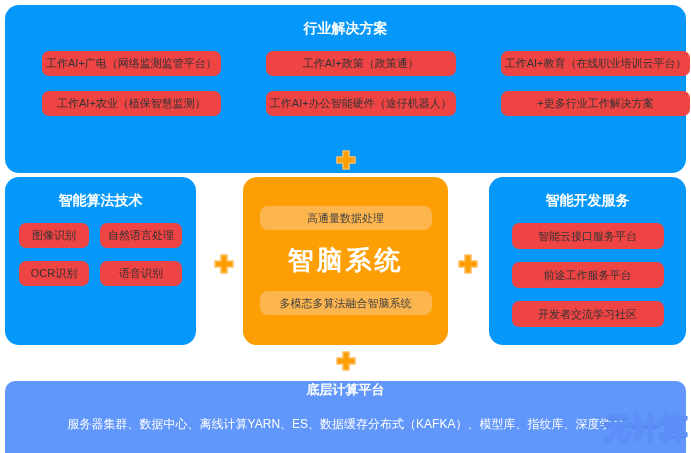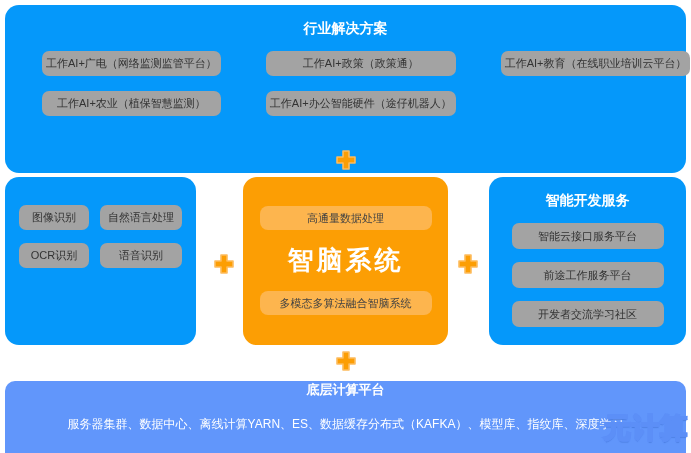--- a/index.html
+++ b/index.html
@@ -14,21 +14,21 @@
 
   .box-title { color:#ffffff; font-weight:bold; font-size:14px; text-align:center; }
 
   
   .top-section { left:5px; top:5px; width:681px; height:168px; padding-top:15px; }
   .top-grid {
     display:grid; grid-template-columns:repeat(3,1fr);
     column-gap:45px; row-gap:15px; padding:13px 37px 0 37px;
   }
   .pill-btn {
-    background:#a3a3a3; color:#333333; font-size:11px; line-height:1;
+    background:#ef4444; color:#333333; font-size:11px; line-height:1;
     height:25px; border:none; border-radius:7px; cursor:pointer;
     display:flex; align-items:center; justify-content:center;
     white-space:nowrap; padding:0 4px; font-family:inherit;
   }
 
   
   .left-box  { left:5px;   top:177px; width:191px; height:168px; padding-top:15px; }
   .algo-grid { display:flex; flex-wrap:wrap; justify-content:center; gap:13px 11px; padding:13px 12px 0 12px; }
   .algo-grid .pill-btn:nth-child(1){ width:70px; }
   .algo-grid .pill-btn:nth-child(2){ width:82px; }
@@ -82,20 +82,21 @@
 <div class="canvas">
 
   <div class="box blue-box top-section">
     <div class="box-title">行业解决方案</div>
     <div class="top-grid">
       <button class="pill-btn">工作AI+广电（网络监测监管平台）</button>
       <button class="pill-btn">工作AI+政策（政策通）</button>
       <button class="pill-btn">工作AI+教育（在线职业培训云平台）</button>
       <button class="pill-btn">工作AI+农业（植保智慧监测）</button>
       <button class="pill-btn">工作AI+办公智能硬件（途仔机器人）</button>
+      <button class="pill-btn">+更多行业工作解决方案</button>
     </div>
   </div>
 
   <span class="plus plus-top">
     <svg width="24" height="24" viewBox="0 0 24 24">
         <path d="M9 3 H15 V9 H21 V15 H15 V21 H9 V15 H3 V9 H9 Z" fill="#FC9E04" stroke="#FDBC5E" stroke-width="1.6" stroke-linejoin="round"></path>
       </svg>
   </span>
   <span class="plus plus-left">
     <svg width="24" height="24" viewBox="0 0 24 24">
@@ -107,20 +108,21 @@
         <path d="M9 3 H15 V9 H21 V15 H15 V21 H9 V15 H3 V9 H9 Z" fill="#FC9E04" stroke="#FDBC5E" stroke-width="1.6" stroke-linejoin="round"></path>
       </svg>
   </span>
   <span class="plus plus-bottom">
     <svg width="24" height="24" viewBox="0 0 24 24">
         <path d="M9 3 H15 V9 H21 V15 H15 V21 H9 V15 H3 V9 H9 Z" fill="#FC9E04" stroke="#FDBC5E" stroke-width="1.6" stroke-linejoin="round"></path>
       </svg>
   </span>
 
   <div class="box blue-box left-box">
+    <div class="box-title">智能算法技术</div>
     <div class="algo-grid">
       <button class="pill-btn">图像识别</button>
       <button class="pill-btn">自然语言处理</button>
       <button class="pill-btn">OCR识别</button>
       <button class="pill-btn">语音识别</button>
     </div>
   </div>
 
   <div class="box orange-box center-box">
     <div class="center-pill">高通量数据处理</div>

